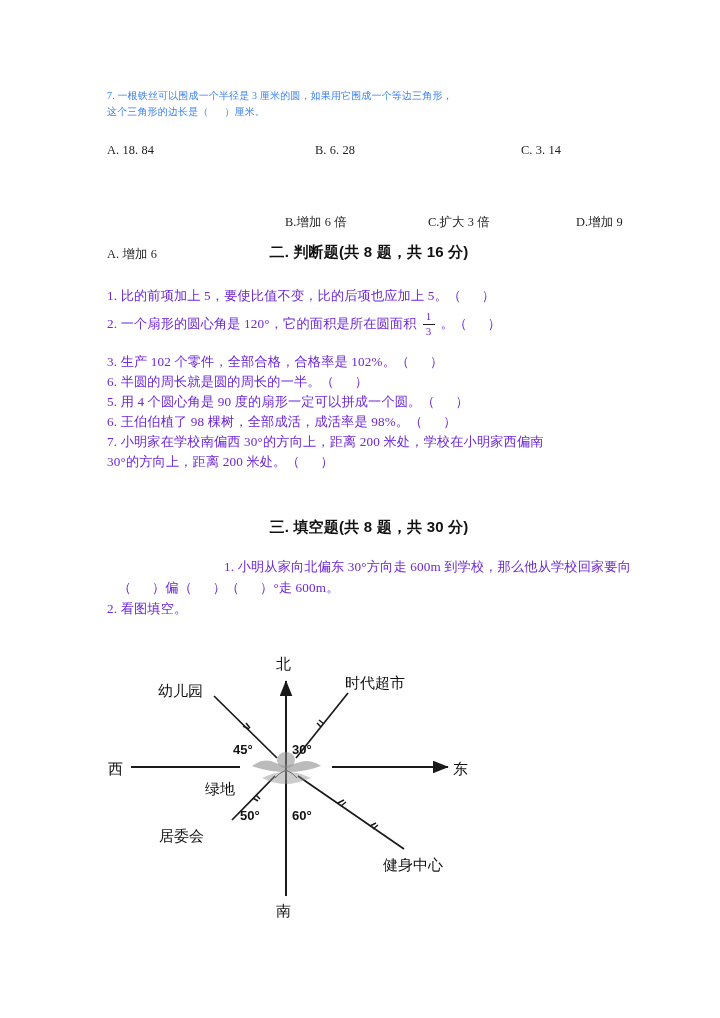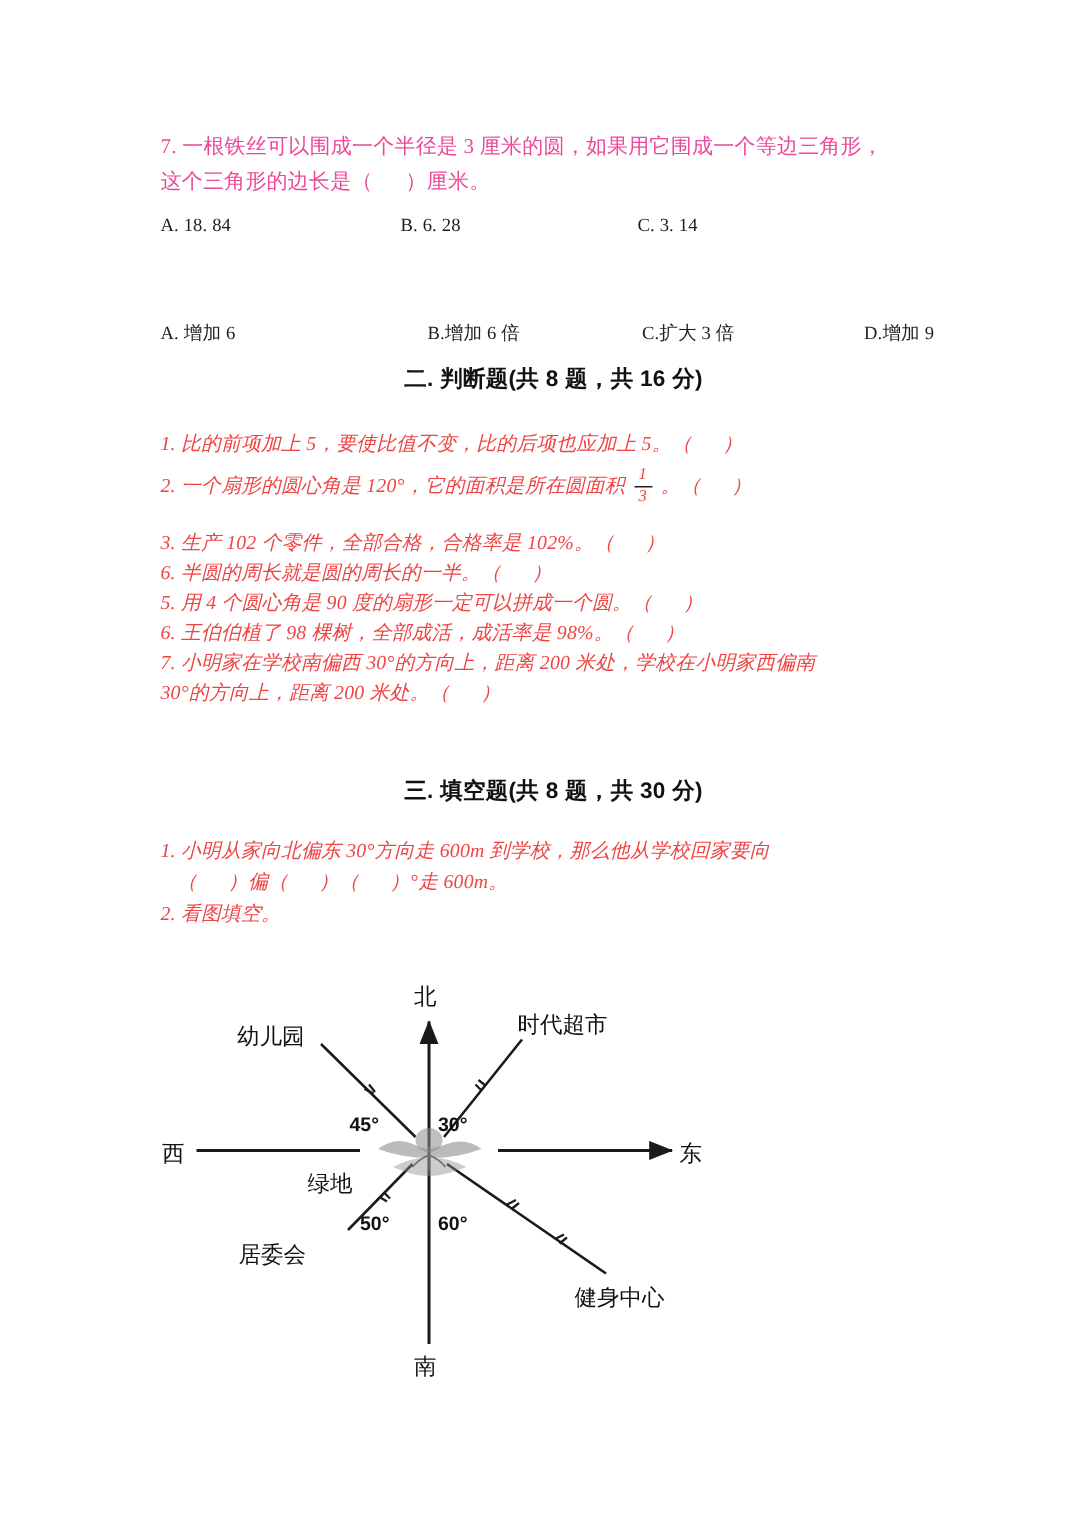--- a/index.html
+++ b/index.html
@@ -21,24 +21,24 @@
   }
   .content {
     position: absolute;
     left: 107px;
     top: 0;
     width: 524px;
   }
 
   
   .q-block {
-    font-size: 14px;
+    font-size: 10px;
     line-height: 1.62;
     letter-spacing: 0.15px;
-    color: #ec4899;
+    color: #3b82f6;
     text-align: left;
   }
   .q-line { white-space: pre-wrap; }
 
   .opts {
     display: flex;
     font-size: 12.4px;
     color: #1e1e1e;
     letter-spacing: 0.1px;
   }
@@ -49,24 +49,23 @@
     font-size: 15px;
     font-weight: bold;
     color: #111111;
     letter-spacing: 0.2px;
     text-align: center;
   }
 
   .tf-line {
     font-size: 13.2px;
     line-height: 1.52;
-    color: #ef4444;
+    color: #6d28d9;
     letter-spacing: 0.15px;
     white-space: pre-wrap;
-    font-style: italic;
   }
 
   
   .frac {
     display: inline-flex;
     flex-direction: column;
     align-items: center;
     vertical-align: middle;
     font-size: 11px;
     line-height: 1.06;
@@ -123,29 +122,29 @@
 
 <div id="page">
 
   <div class="content" style="top:88px;">
     <div class="q-block">
       <div class="q-line">7. 一根铁丝可以围成一个半径是 3 厘米的圆，如果用它围成一个等边三角形，</div>
       <div class="q-line">这个三角形的边长是（      ）厘米。</div>
     </div>
   </div>
 
-  <div class="content opts" style="top:143px;">
+  <div class="content opts" style="top:143px;gap:48px;">
     <span style="width:160px;"><span>A.</span> <span>18. 84</span></span>
     <span style="width:158px;"><span>B.</span> <span>6. 28</span></span>
     <span><span>C.</span> <span>3. 14</span></span>
   </div>
 
 
   <div class="content opts" style="top:214px;">
-    <span style="width:130px;"><span>A.</span> <span>增加 6</span></span>
+    <span style="width:130px;margin-top:32px;"><span>A.</span> <span>增加 6</span></span>
     <span style="width:143px;margin-left:48px;"><span>B.</span><span>增加 6 倍</span></span>
     <span style="width:148px;"><span>C.</span><span>扩大 3 倍</span></span>
     <span><span>D.</span><span>增加 9</span></span>
   </div>
 
   <div class="content" style="top:243px;">
     <div class="section-head">二. 判断题(共 8 题，共 16 分)</div>
   </div>
 
   <div class="content" style="top:286px;">
@@ -163,21 +162,21 @@
     <div class="tf-line">6. 王伯伯植了 98 棵树，全部成活，成活率是 98%。（      ）</div>
     <div class="tf-line">7. 小明家在学校南偏西 30°的方向上，距离 200 米处，学校在小明家西偏南
 30°的方向上，距离 200 米处。（      ）</div>
   </div>
 
   <div class="content" style="top:518px;">
     <div class="section-head">三. 填空题(共 8 题，共 30 分)</div>
   </div>
 
   <div class="content" style="top:556px;">
-    <div class="tf-line" style="line-height:1.6;">1. 小明从家向北偏东 30°方向走 600m 到学校，那么他从学校回家要向</div>
+    <div class="tf-line" style="line-height:1.6;text-align:right;">1. 小明从家向北偏东 30°方向走 600m 到学校，那么他从学校回家要向</div>
     <div class="tf-line" style="line-height:1.6; padding-left:11px;">（      ）偏（      ）（      ）°走 600m。</div>
     <div class="tf-line" style="line-height:1.6;">2. 看图填空。</div>
   </div>
 
   <div id="diagram-wrap">
     <svg width="720" height="290" viewBox="0 0 720 290" xmlns="http://www.w3.org/2000/svg">
       <defs>
         <marker id="arrowBlack" markerWidth="9" markerHeight="9" refX="7.6" refY="3.2" orient="auto" markerUnits="strokeWidth">
           <path d="M0,0 L8,3.2 L0,6.4 z" fill="#1a1a1a"></path>
         </marker>

